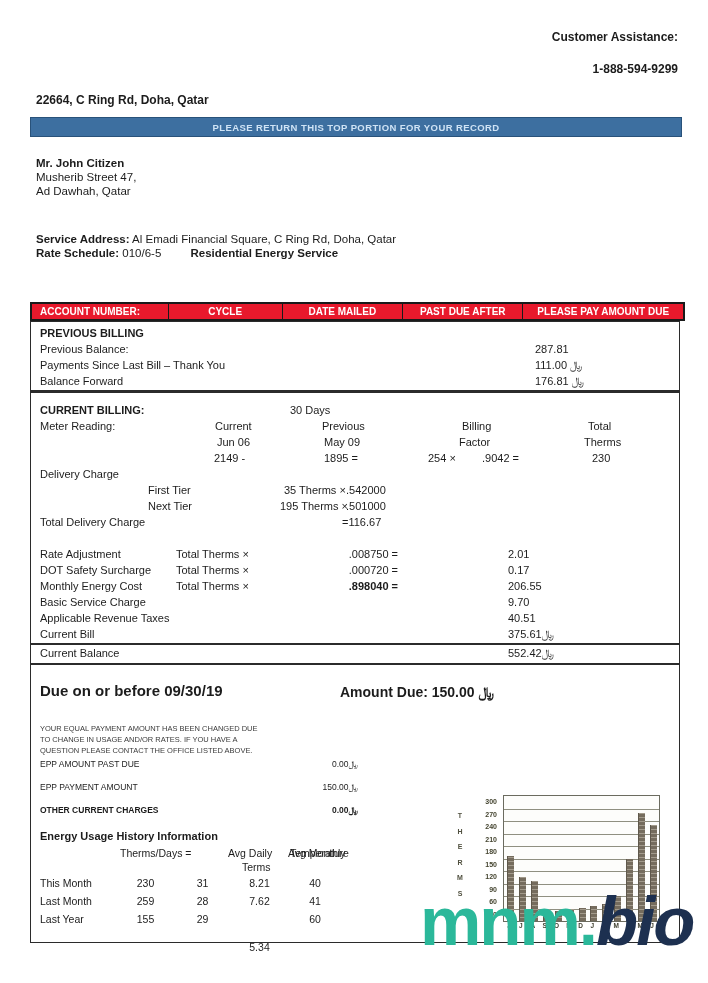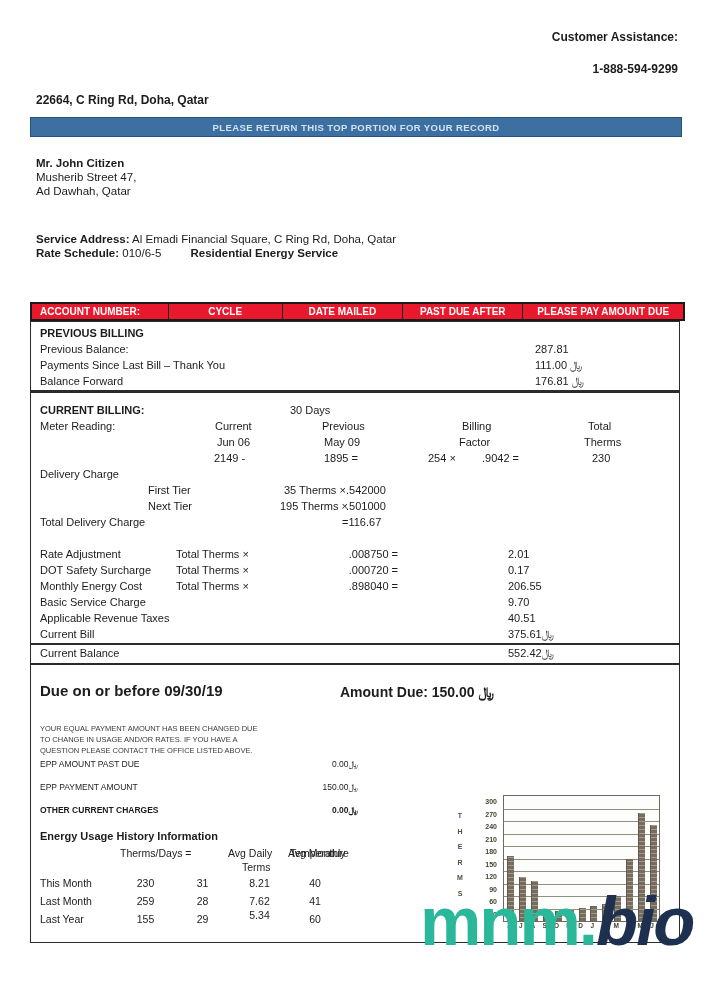--- a/index.html
+++ b/index.html
@@ -132,21 +132,21 @@
   <div class="t ra" style="left:300px;top:548px;width:98px;">.008750 =</div>
   <div class="t" style="left:508px;top:548px;">2.01</div>
 
   <div class="t" style="left:40px;top:564px;">DOT Safety Surcharge</div>
   <div class="t" style="left:176px;top:564px;">Total Therms ×</div>
   <div class="t ra" style="left:300px;top:564px;width:98px;">.000720 =</div>
   <div class="t" style="left:508px;top:564px;">0.17</div>
 
   <div class="t" style="left:40px;top:580px;">Monthly Energy Cost</div>
   <div class="t" style="left:176px;top:580px;">Total Therms ×</div>
-  <div class="t ra" style="left:300px;top:580px;width:98px;">.898040 =</div>
+  <div class="t ra" style="left:300px;top:580px;width:98px;font-weight:bold;">.898040 =</div>
   <div class="t" style="left:508px;top:580px;">206.55</div>
 
   <div class="t" style="left:40px;top:596px;">Basic Service Charge</div>
   <div class="t" style="left:508px;top:596px;">9.70</div>
   <div class="t" style="left:40px;top:612px;">Applicable Revenue Taxes</div>
   <div class="t" style="left:508px;top:612px;">40.51</div>
   <div class="t" style="left:40px;top:628px;">Current Bill</div>
   <div class="t" style="left:508px;top:628px;">375.61﷼</div>
 
   <div class="rule" style="top:643px;height:1.5px;"></div>
@@ -182,21 +182,21 @@
 
   <div class="t fs105" style="left:40px;top:895px;">Last Month</div>
   <div class="t fs105 ctr" style="left:118px;top:895px;width:55px;">259</div>
   <div class="t fs105 ctr" style="left:180px;top:895px;width:45px;">28</div>
   <div class="t fs105 ctr" style="left:232px;top:895px;width:55px;">7.62</div>
   <div class="t fs105 ctr" style="left:285px;top:895px;width:60px;">41</div>
 
   <div class="t fs105" style="left:40px;top:913px;">Last Year</div>
   <div class="t fs105 ctr" style="left:118px;top:913px;width:55px;">155</div>
   <div class="t fs105 ctr" style="left:180px;top:913px;width:45px;">29</div>
-  <div class="t fs105 ctr" style="left:232px;top:909px;width:55px;text-align:center;">5.34</div>
+  <div class="t fs105 ctr" style="left:232px;top:941px;width:55px;text-align:center;">5.34</div>
   <div class="t fs105 ctr" style="left:285px;top:913px;width:60px;">60</div>
 
   <div id="chart">
     <div id="chart-ylabel">
         <div>T</div>
         <div>H</div>
         <div>E</div>
         <div>R</div>
         <div>M</div>
         <div>S</div>

